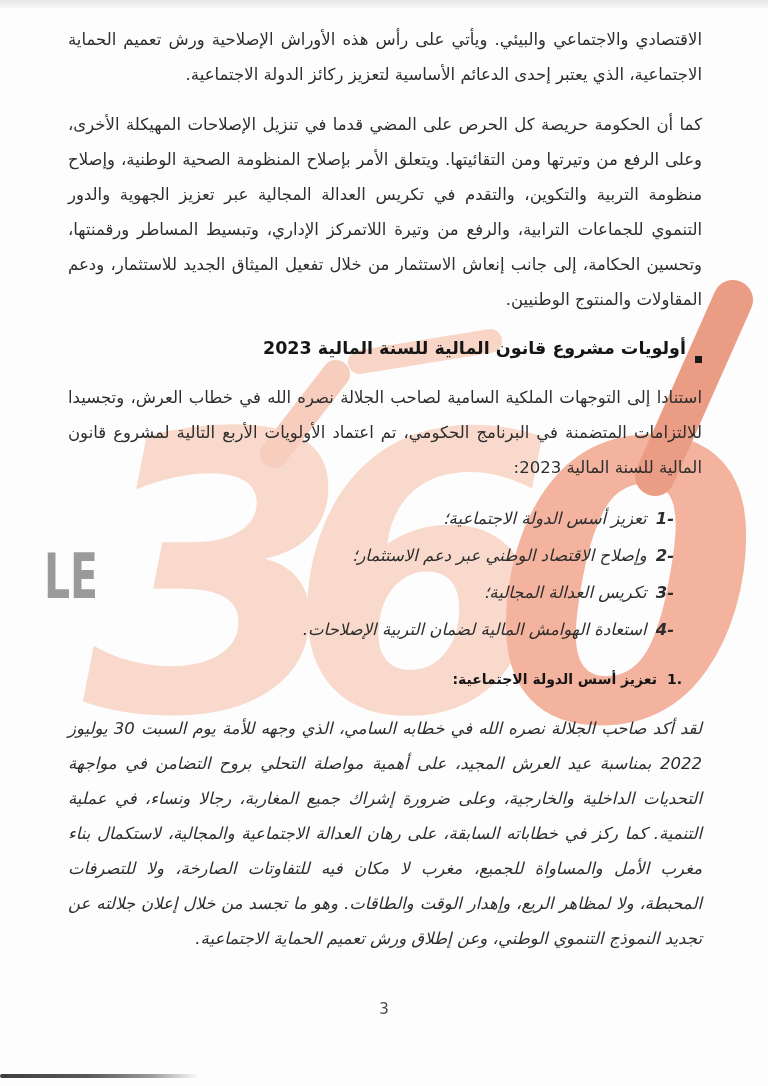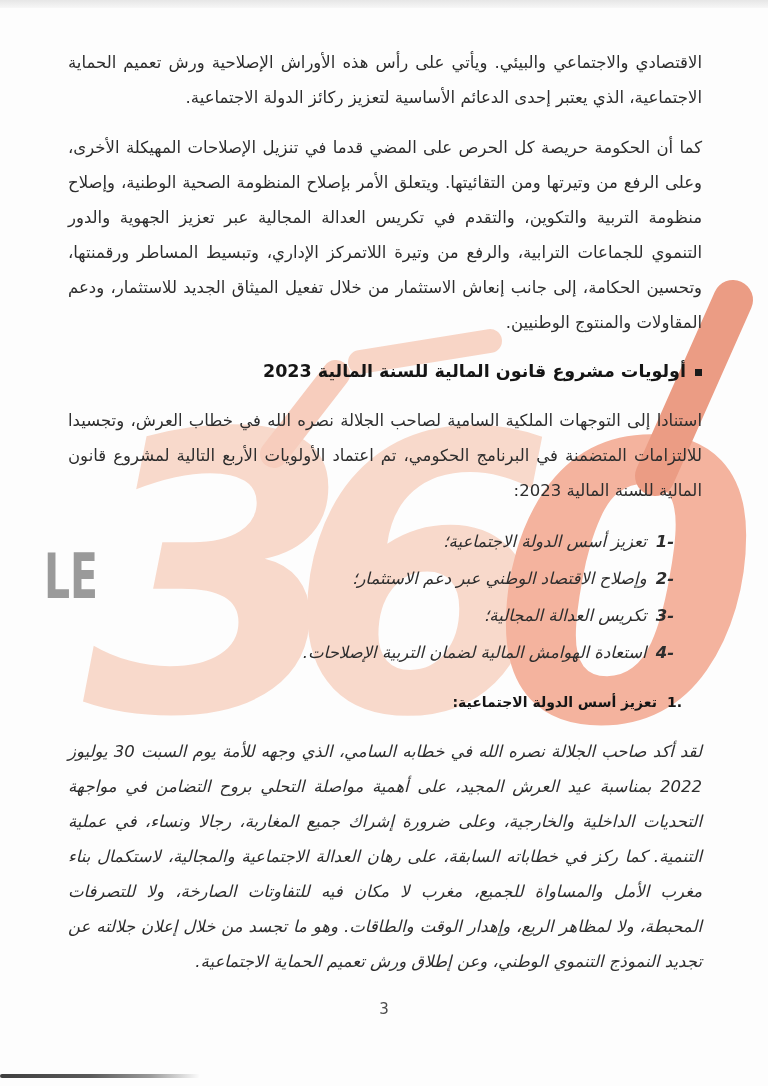--- a/index.html
+++ b/index.html
@@ -21,31 +21,31 @@
     position:absolute; top:1074px; left:0; width:200px; height:4px;
     background:linear-gradient(to right, #3f3f3f 0%, #5a5a5a 45%, #9a9a9a 75%, rgba(200,200,200,0));
     border-radius:2px;
   }
 
   
   .watermark { position:absolute; top:0; left:0; z-index:0; pointer-events:none; }
 
   
   .content {
-    position:absolute; top:45px; right:66px; left:68px; z-index:1;
+    position:absolute; top:22px; right:66px; left:68px; z-index:1;
     direction:rtl; text-align:justify;
     color:#2d2d2d;
     font-size:16.5px; line-height:35px;
     font-weight:500;
   }
   .content p { margin:0 0 15px 0; }
   .content p:last-child { margin-bottom:0;font-style:italic; }
 
   .h-bullet {
-    display:flex; align-items:center; gap:9px;
+    display:flex; align-items:flex-end; gap:9px;
     font-weight:700; color:#151515; font-size:17.5px;
     margin:16px 0 17px 0; line-height:30px;
     text-align:right;
   }
   .sq {
     width:7px; height:7px; background:#1a1a1a; flex:0 0 auto;
     margin-top:2px;
   }
 
   .priorities { margin:2px 28px 16px 0; }

